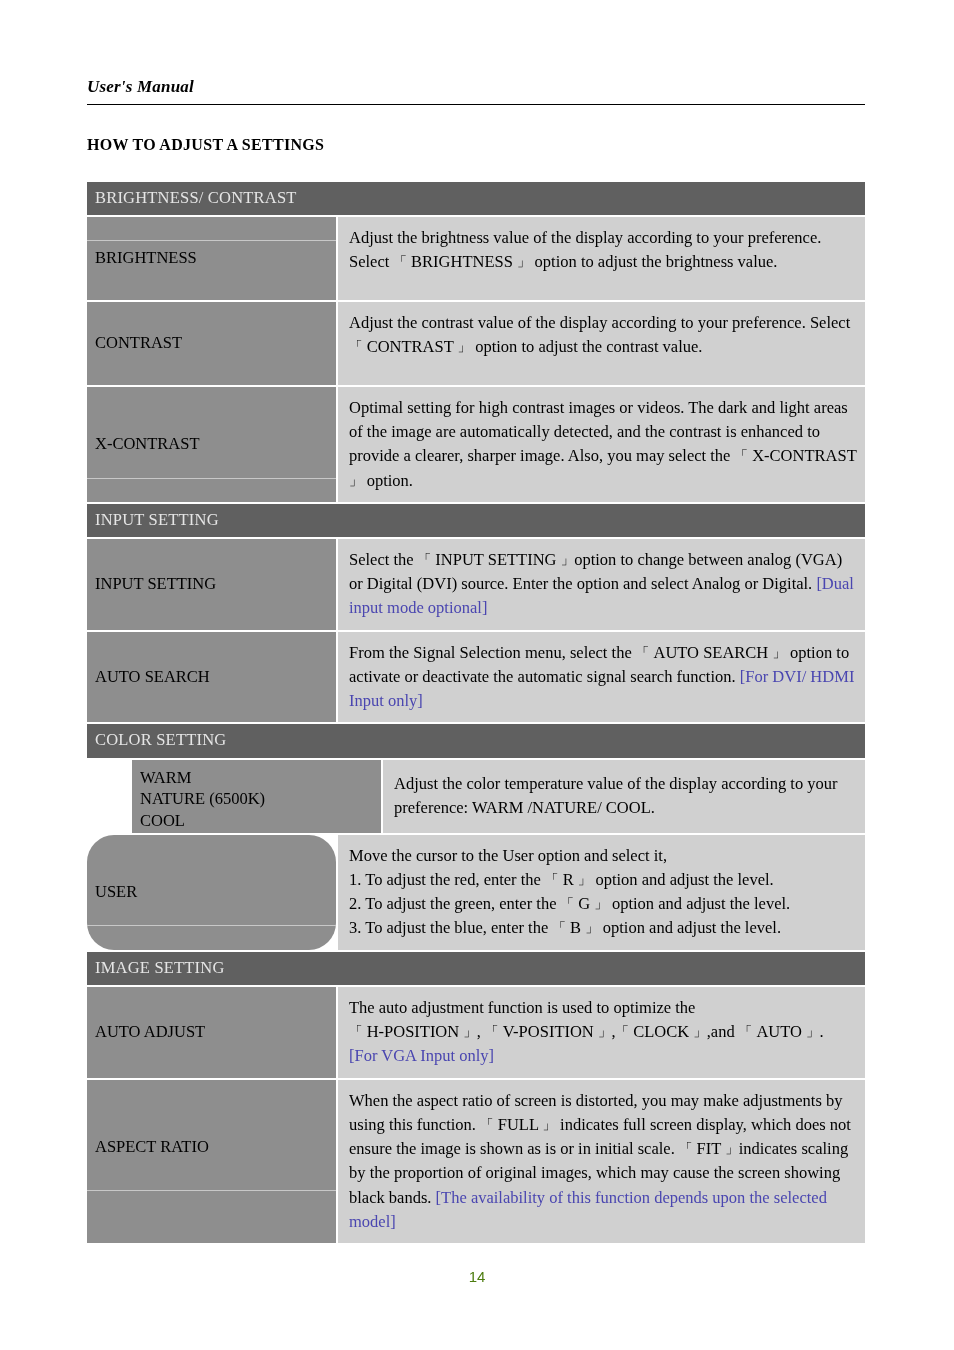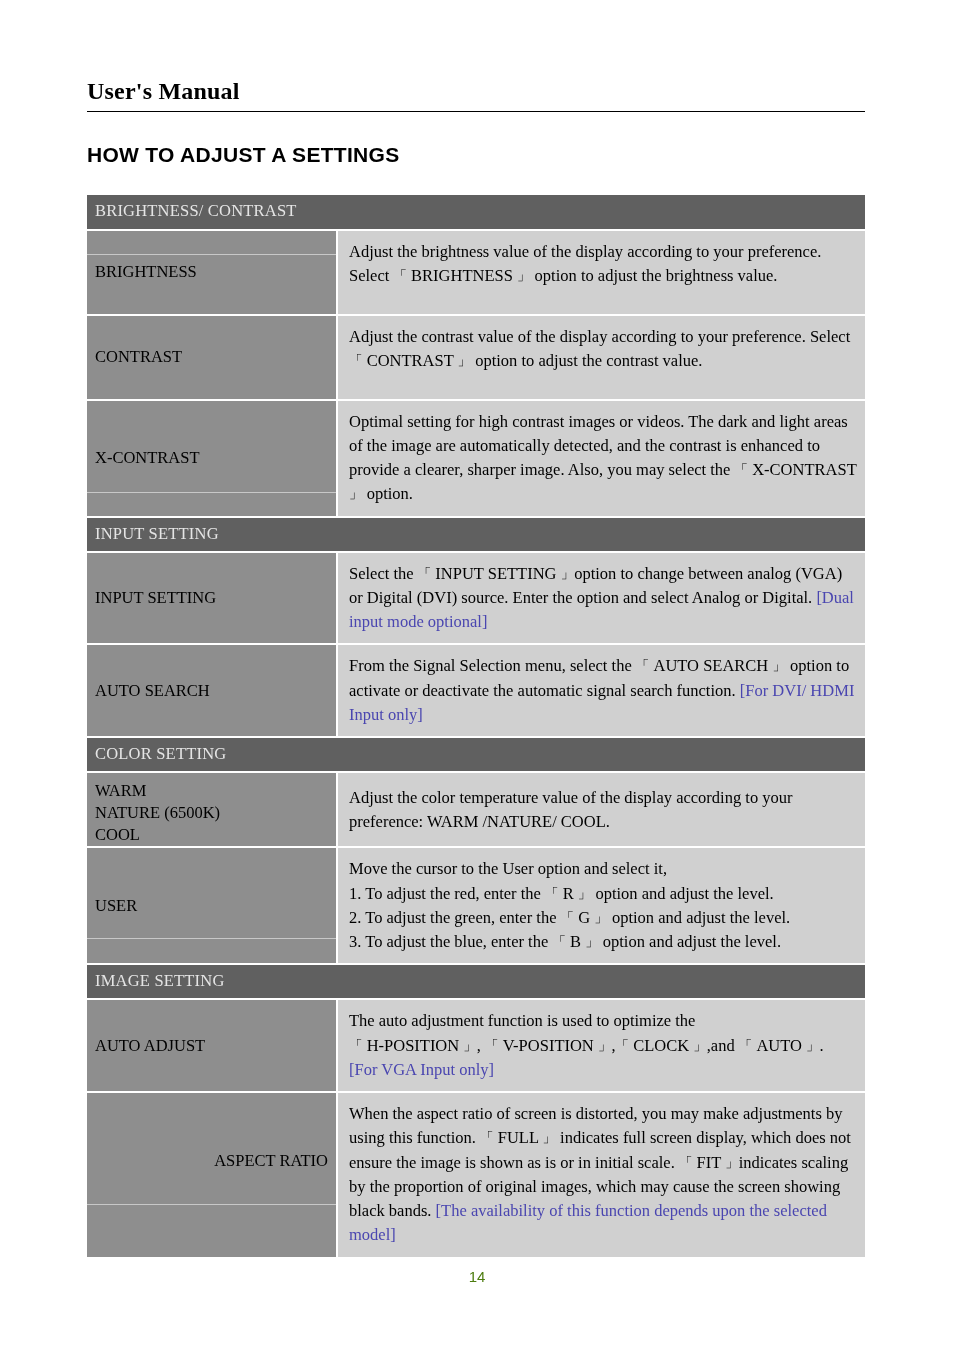--- a/index.html
+++ b/index.html
@@ -27,37 +27,38 @@
     position: absolute;
     left: 87px;
     top: 78px;
     width: 778px;
   }
 
   
   .running-header {
     font-family: "Liberation Serif", serif;
     font-weight: bold;
-    font-size: 24px;
+    font-style: italic;
+    font-size: 17px;
     letter-spacing: 0.2px;
     line-height: 1.1;
     padding-bottom: 7px;
   }
   .header-rule {
     width: 778px;
     height: 0;
     border-top: 1.6px solid #000;
     margin: 0 0 0 0;
   }
 
   
   .page-title {
-    font-family: Liberation Sans, sans-serif;
+    font-family: Liberation Serif, serif;
     font-weight: bold;
-    font-size: 21px;
+    font-size: 16px;
     letter-spacing: 0.3px;
     margin-top: 31px;
     margin-bottom: 0;
   }
 
   
   .settings-table {
     margin-top: 28px;
     width: 778px;
   }
@@ -95,21 +96,21 @@
     flex-direction: column;
   }
 
   .cell-label .lbl {
     position: relative;
     z-index: 2;
   }
 
   
   .cell-label.center { justify-content: center; }
-  .cell-label.top    { justify-content: flex-start; padding-top: 7px; }
+  .cell-label.top    { justify-content: flex-start; padding-top: 7px; margin-left: 45px; }
 
   
   .subrule {
     position: absolute;
     left: 0;
     width: 100%;
     height: 1px;
     background: #c8c8c8;
     z-index: 1;
   }
@@ -242,21 +243,21 @@
           <span class="lbl">NATURE (6500K)</span>
           <span class="lbl">COOL</span>
         </div>
         <div class="gap"></div>
         <div class="cell-desc" style="display:flex;align-items:center;">
           <p>Adjust the color temperature value of the display according to your preference: WARM /NATURE/ COOL.</p>
         </div>
       </div>
 
       <div class="row">
-        <div class="cell-label center" style="min-height:104px;">
+        <div class="cell-label center" style="min-height:104px;border-radius:27px;">
           <div class="subrule" style="bottom:24px;"></div>
           <span class="lbl">USER</span>
         </div>
         <div class="gap"></div>
         <div class="cell-desc">
           <p>Move the cursor to the User option and select it,</p>
           <p>
             <span>1. To adjust the red, enter the </span><span class="brk">「</span><span> R </span><span class="brk">」</span><span> option and adjust the level.</span>
           </p>
           <p>
@@ -278,21 +279,21 @@
         <div class="cell-desc">
           <p>The auto adjustment function is used to optimize the</p>
           <p>
             <span class="brk">「</span><span> H-POSITION </span><span class="brk">」</span><span>, </span><span class="brk">「</span><span> V-POSITION </span><span class="brk">」</span><span>,</span><span class="brk">「</span><span> CLOCK </span><span class="brk">」</span><span>,and </span><span class="brk">「</span><span> AUTO </span><span class="brk">」</span><span>.</span>
           </p>
           <p class="note">[For VGA Input only]</p>
         </div>
       </div>
 
       <div class="row">
-        <div class="cell-label center" style="min-height:148px;text-align:right;">
+        <div class="cell-label center" style="min-height:148px;">
           <div class="subrule" style="bottom:52px;"></div>
           <span class="lbl" style="position:relative;top:-14px;">ASPECT RATIO</span>
         </div>
         <div class="gap"></div>
         <div class="cell-desc">
           <p>
             <span>When the aspect ratio of screen is distorted, you may make adjustments by using this function. </span><span class="brk">「</span><span> FULL </span><span class="brk">」</span><span> indicates full screen display, which does not ensure the image is shown as is or in initial scale. </span><span class="brk">「</span><span> FIT </span><span class="brk">」</span><span>indicates scaling by the proportion of original images, which may cause the screen showing black bands. </span><span class="note">[The availability of this function depends upon the selected model]</span>
           </p>
         </div>
       </div>

